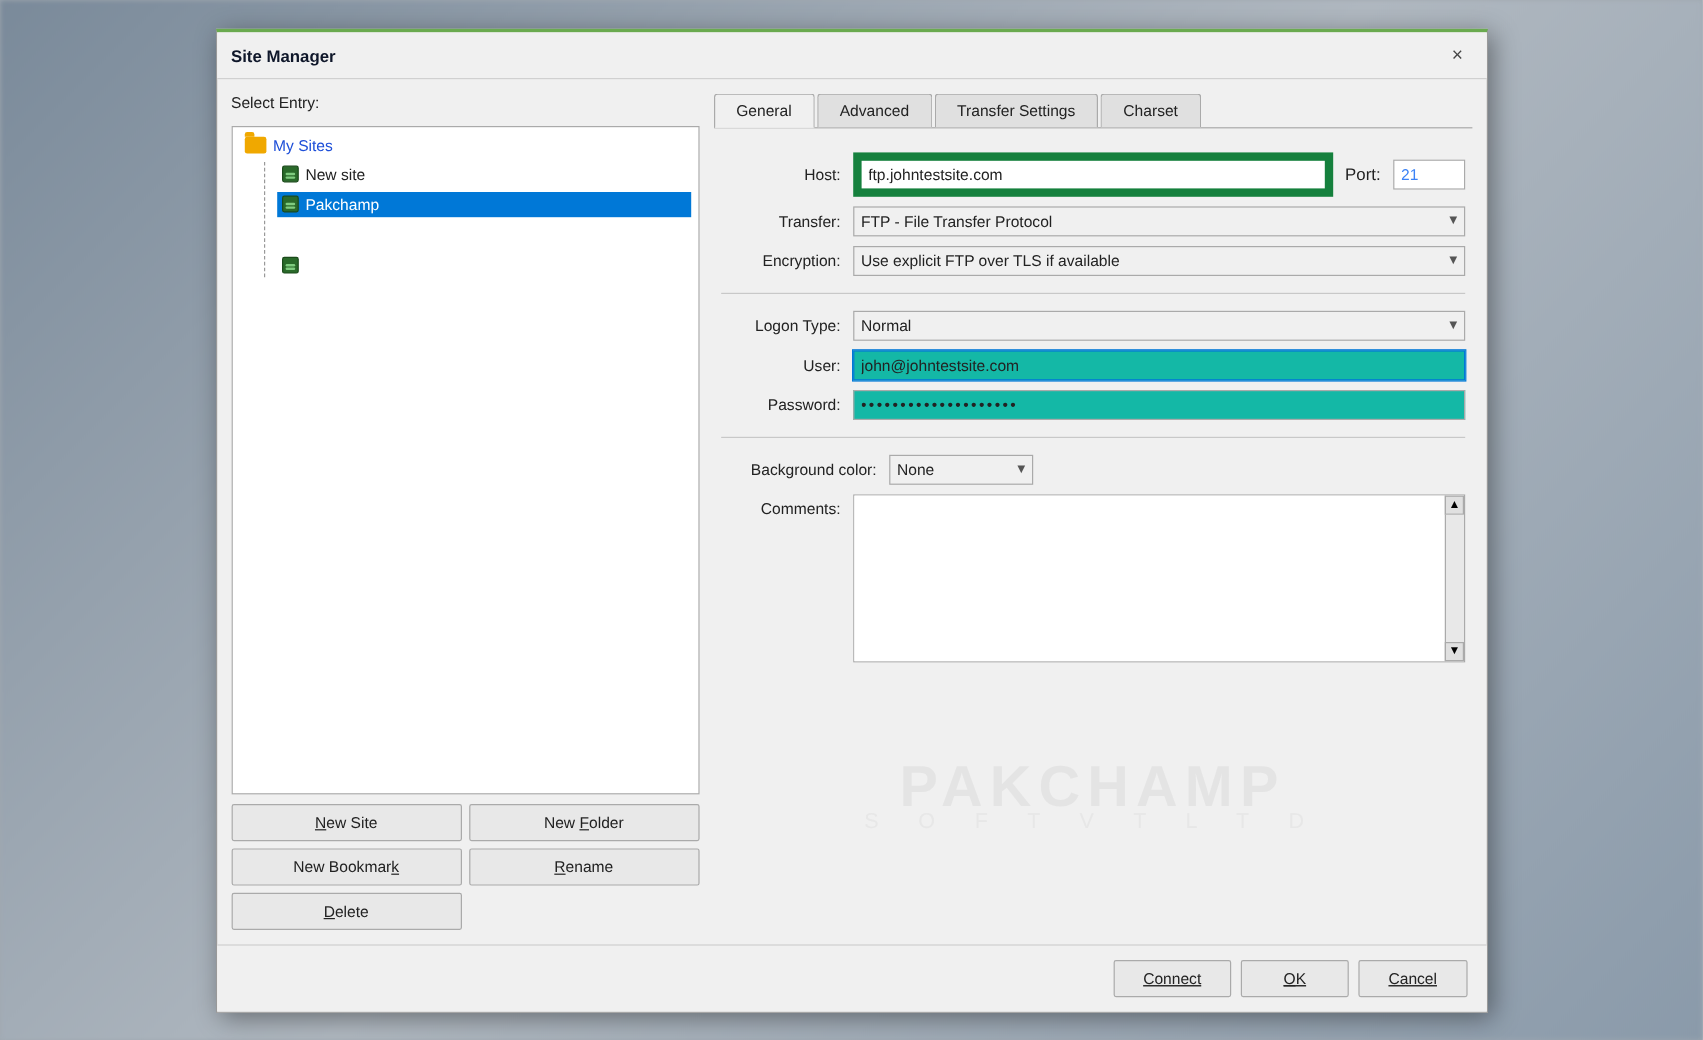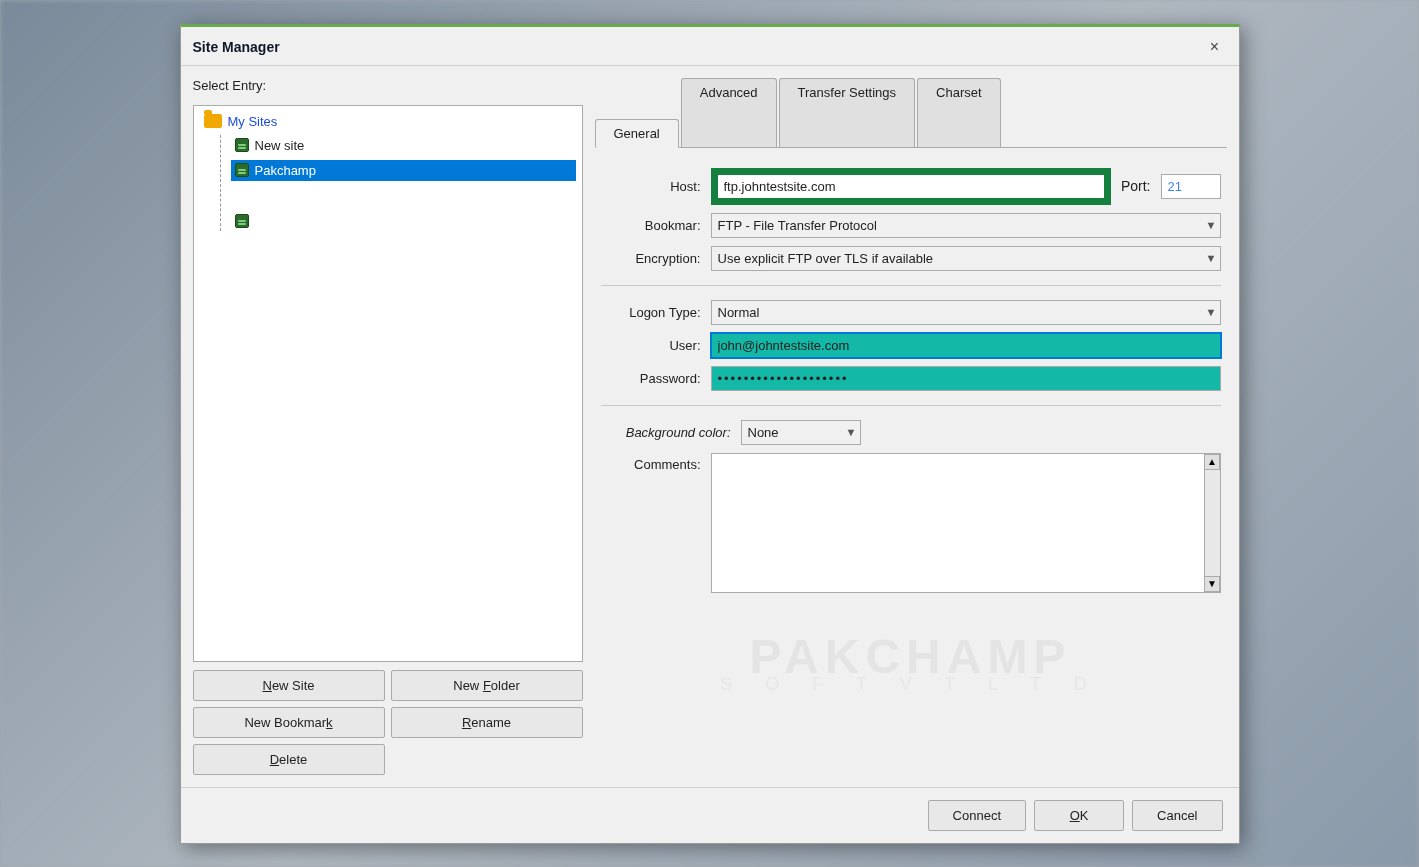--- a/index.html
+++ b/index.html
@@ -183,21 +183,20 @@
       font-size: 13px;
       color: #222;
       margin-right: 2px;
       border-radius: 3px 3px 0 0;
     }
     .tab.active {
       background: #f0f0f0;
       border-bottom: 1px solid #f0f0f0;
       z-index: 1;
       margin-bottom: -1px;
-      margin-top: 41px;
     }
     .form-section {
       background: #f0f0f0;
       padding: 10px 6px;
       display: flex;
       flex-direction: column;
       gap: 8px;
     }
     .form-row {
       display: flex;
@@ -347,20 +346,21 @@
       background: #e8e8e8;
     }
     .dialog-footer {
       display: flex;
       align-items: center;
       justify-content: flex-end;
       gap: 8px;
       padding: 12px 16px;
       border-top: 1px solid #d0d0d0;
       background: #f0f0f0;
+      text-decoration: underline;
     }
     .footer-btn {
       padding: 7px 24px;
       background: #e8e8e8;
       border: 1px solid #aaa;
       border-radius: 2px;
       cursor: pointer;
       font-size: 13px;
       color: #222;
       min-width: 90px;
@@ -456,21 +456,21 @@
       <div class="form-section">
 
         <div class="host-row form-row">
           <span class="form-label">Host:</span>
           <input class="host-input" type="text" value="ftp.johntestsite.com" style="">
           <span class="port-label">Port:</span>
           <input class="port-input" type="text" value="21" style="">
         </div>
 
         <div class="form-row">
-          <span class="form-label">Bookmar:</span>
+          <span class="form-label">Transfer:</span>
           <div class="select-wrapper">
             <select class="form-select">
               <option>FTP - File Transfer Protocol</option>
               <option>SFTP - SSH File Transfer Protocol</option>
               <option>WebDAV</option>
               <option>S3</option>
             </select>
             <span class="select-arrow">▼</span>
           </div>
         </div>
@@ -510,21 +510,21 @@
         </div>
 
         <div class="form-row">
           <span class="form-label">Password:</span>
           <input class="form-input password" type="password" value="passwordpasswordpass" style="">
         </div>
 
         <hr class="separator">
 
         <div class="bg-color-row form-row">
-          <span class="form-label" style="width:130px;text-align:right;font-style:italic;">Background color:</span>
+          <span class="form-label" style="width:130px;text-align:right;">Background color:</span>
           <div class="bg-select-wrapper">
             <select class="bg-select">
               <option>None</option>
               <option>Red</option>
               <option>Green</option>
               <option>Blue</option>
               <option>Yellow</option>
               <option>Cyan</option>
             </select>
             <span class="select-arrow">▼</span>

